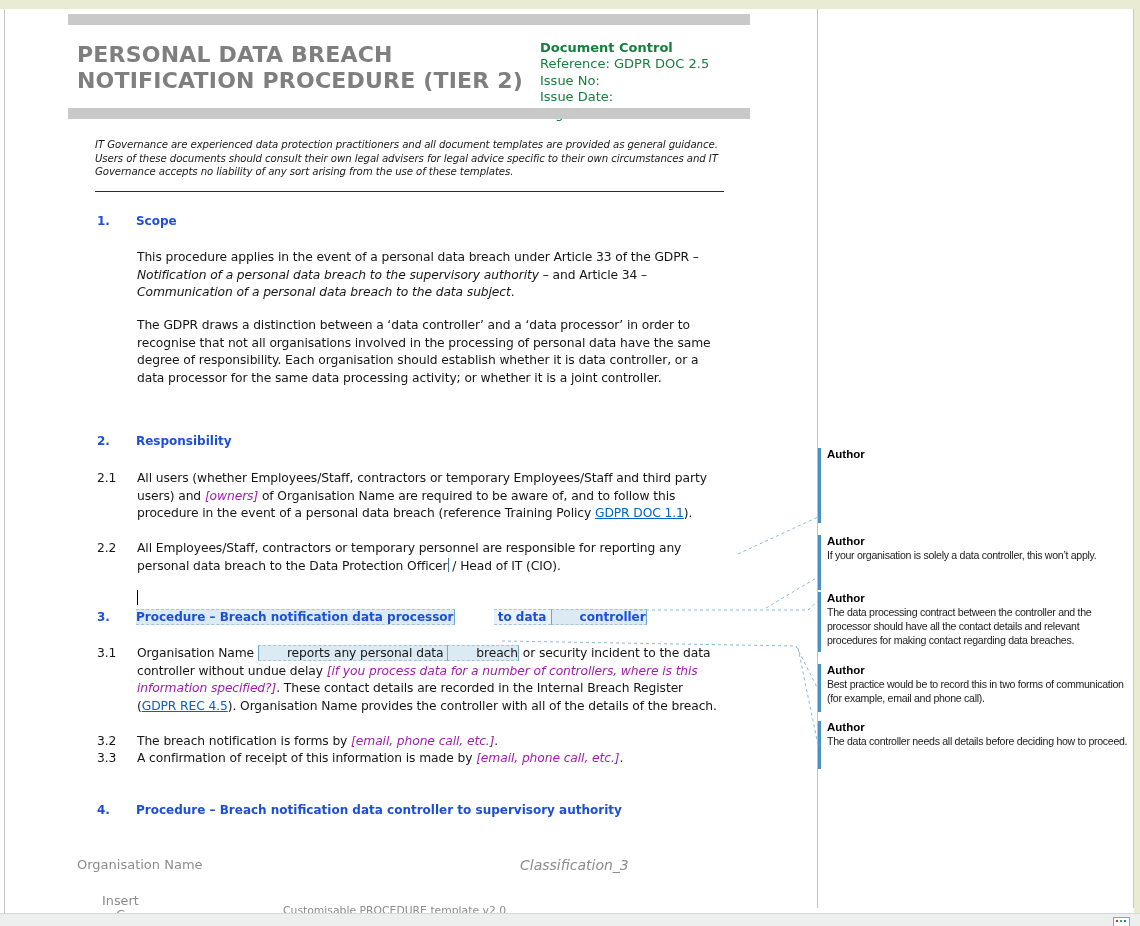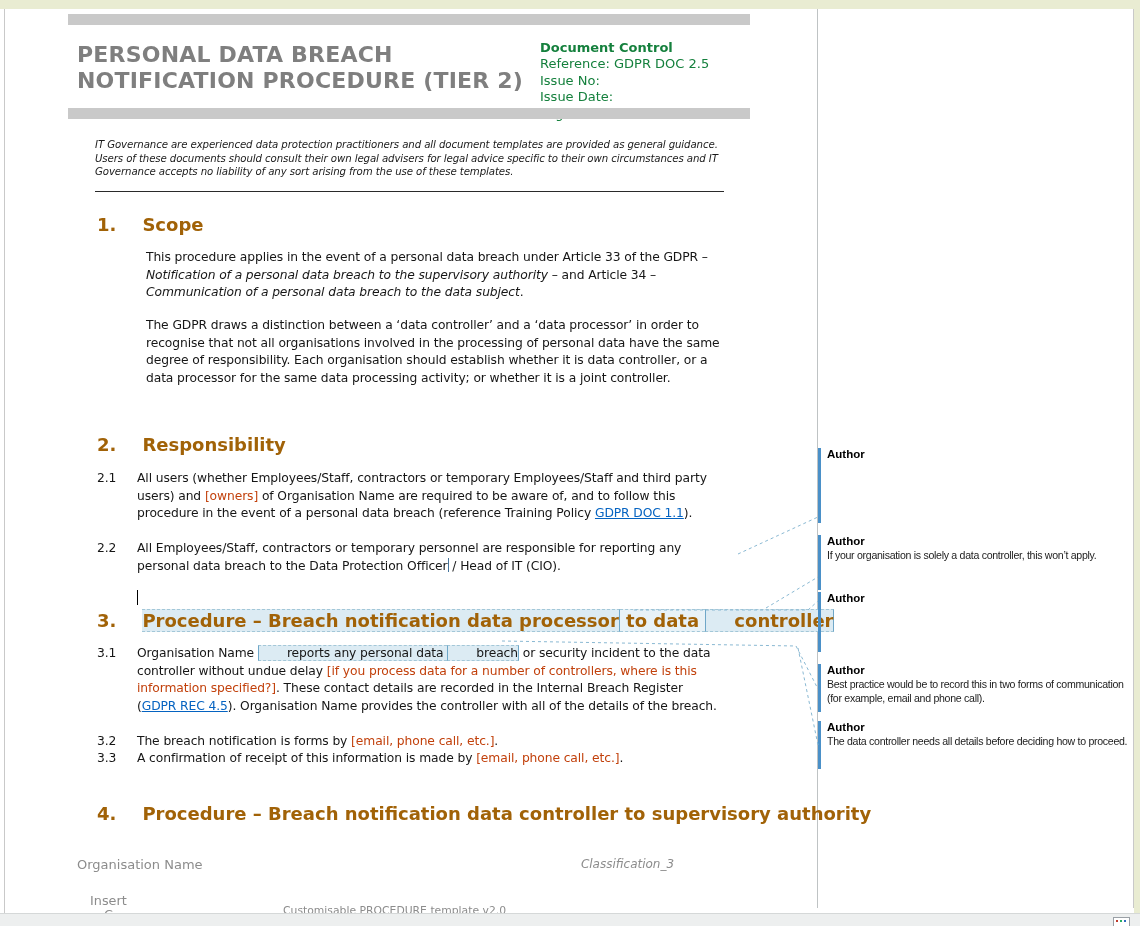--- a/index.html
+++ b/index.html
@@ -23,42 +23,42 @@
   #doc-title{position:absolute;left:77px;top:42px;font-size:22px;font-weight:bold;
     color:#7f7f7f;line-height:26px;letter-spacing:.2px;white-space:nowrap;}
   #doc-control{position:absolute;left:540px;top:40px;font-size:13px;color:#15803d;line-height:16.4px;white-space:nowrap;}
   #doc-control .dc-h{font-weight:bold;}
 
   #disclaimer{position:absolute;left:95px;top:138px;width:632px;font-size:10.2px;
     font-style:italic;color:#1a1a1a;line-height:13.6px;letter-spacing:-.1px;}
   #rule{position:absolute;left:95px;top:191px;width:629px;height:1px;background:#2a2a2a;}
 
   
-  .sec{position:absolute;left:97px;font-size:18px;font-weight:bold;color:#a16207;white-space:nowrap;}
+  .sec{position:absolute;left:97px;font-size:12px;font-weight:bold;color:#1d4ed8;white-space:nowrap;}
   .sec .sec-title{margin-left:26px;}
   .bt{font-size:12.3px;color:#161616;line-height:17.7px;letter-spacing:-.1px;}
-  .para{position:absolute;left:146px;width:585px;}
+  .para{position:absolute;left:137px;width:585px;}
   .item{position:absolute;left:97px;width:625px;}
   .item .inum{position:absolute;left:0;top:0;}
   .item .itext{display:block;margin-left:40px;width:585px;}
   .it{font-style:italic;}
-  .ph{color:#c2410c;}
+  .ph{font-style:italic;color:#a21caf;}
   a.lnk{color:#0563c1;text-decoration:underline;cursor:pointer;}
   .hl{background:#dcebf3;border-top:1px dashed #a3c7d8;border-bottom:1px dashed #a3c7d8;margin-top:28px;}
-  .hl2{background:#e8f2f7;border-top:1px dashed #a3c7d8;border-bottom:1px dashed #a3c7d8;}
+  .hl2{background:#e8f2f7;border-top:1px dashed #a3c7d8;border-bottom:1px dashed #a3c7d8;margin-left:39px;}
   .vb-l{border-left:1px solid #6fa7c8;padding-left:28px;}
   .vb-r{border-right:1px solid #6fa7c8;}
   .anchor-bar{display:inline-block;width:0;height:14px;border-left:1px solid #44749c;vertical-align:-2px;}
   #cursor{position:absolute;left:137px;top:590px;width:1px;height:15px;background:#000;}
 
   
   #f-org{position:absolute;left:77px;top:857px;font-size:13px;color:#8c8c8c;white-space:nowrap;}
-  #f-class{position:absolute;left:520px;top:857px;width:215px;text-align:center;
-    font-size:12px;font-style:italic;color:#8c8c8c;white-space:nowrap;}
-  #f-insert{position:absolute;left:90px;top:894px;font-size:12.8px;color:#8c8c8c;line-height:14px;text-align:center;}
+  #f-class{position:absolute;left:520px;top:857px;width:215px;text-align:left;
+    font-size:14px;font-style:italic;color:#8c8c8c;white-space:nowrap;}
+  #f-insert{position:absolute;left:102px;top:894px;font-size:12.8px;color:#8c8c8c;line-height:14px;text-align:center;}
   #f-center{position:absolute;left:283px;top:904px;font-size:10.8px;color:#8c8c8c;white-space:nowrap;}
 
   
   #bottom-bar{position:absolute;left:0;top:913px;width:1140px;height:13px;
     background:#edefef;border-top:1px solid #d5d8d8;z-index:6;}
   #broken-img-icon{position:absolute;right:10px;top:3px;width:15px;height:8px;
     border:1px solid #9aa0a6;background:#fff;}
   #broken-img-icon .dot{position:absolute;width:2px;height:2px;top:2px;}
   #broken-img-icon .d1{left:2px;background:#c0392b;}
   #broken-img-icon .d2{left:6px;background:#27ae60;}
@@ -166,20 +166,21 @@
 
 <div class="c-bar" style="top:535px;height:55px;"></div>
 <div class="comment" style="top:535px;">
   <div class="c-author">Author</div>
   <div class="c-text">If your organisation is solely a data controller, this won’t apply.</div>
 </div>
 
 <div class="c-bar" style="top:592px;height:60px;"></div>
 <div class="comment" style="top:592px;">
   <div class="c-author">Author</div>
+  <div class="c-text">The data processing contract between the controller and the processor should have all the contact details and relevant procedures for making contact regarding data breaches.</div>
 </div>
 
 <div class="c-bar" style="top:664px;height:48px;"></div>
 <div class="comment" style="top:664px;">
   <div class="c-author">Author</div>
   <div class="c-text">Best practice would be to record this in two forms of communication (for example, email and phone call).</div>
 </div>
 
 <div class="c-bar" style="top:721px;height:48px;"></div>
 <div class="comment" style="top:721px;">

